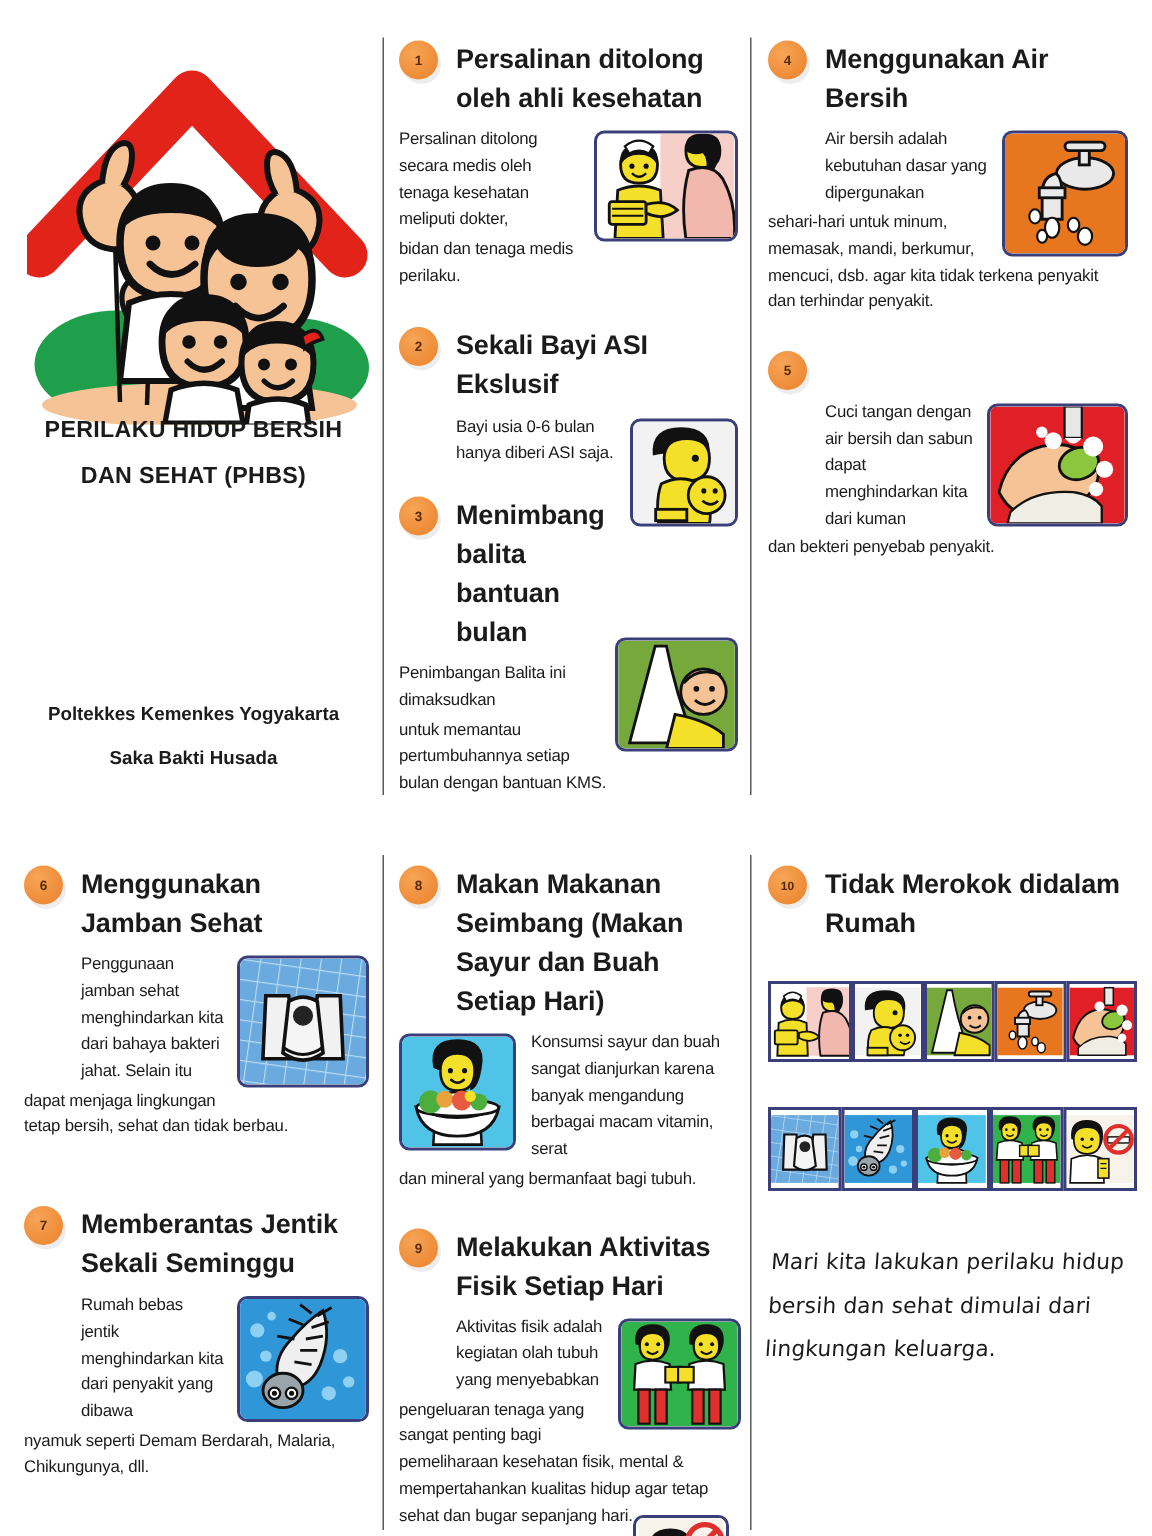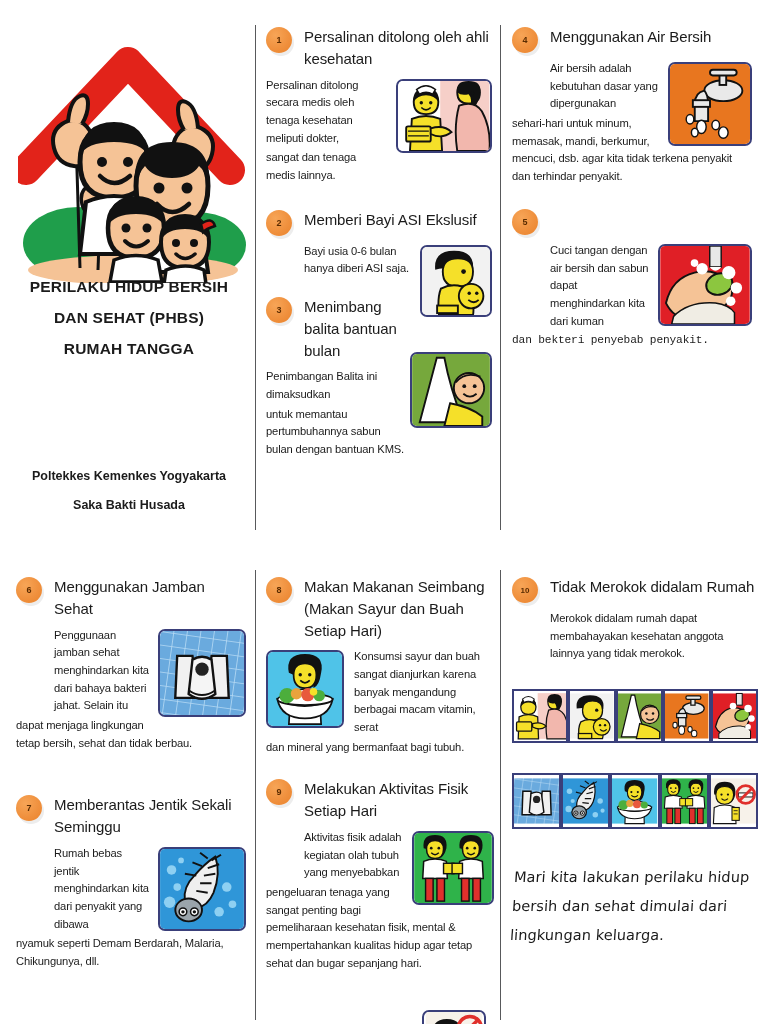--- a/index.html
+++ b/index.html
@@ -27,21 +27,21 @@
     background: radial-gradient(circle at 36% 32%, #f7a557 0%, #ef8f3c 60%, #e8822c 100%);
     box-shadow: 2px 3px 0 0 #ededed;
     color: #5a2b00;
     font-size: 9px; font-weight: bold;
     display: flex; align-items: center; justify-content: center;
     margin-top: 1px;
   }
   .badge.wide { font-size: 8px; }
   .item-title {
     margin-left: 12px;
-    font-size: 15px; font-weight: normal; line-height: 1.45;
+    font-size: 18px; font-weight: bold; line-height: 1.45;
     letter-spacing: -0.1px;
   }
   .item-body {
     margin-top: 7px;
     font-size: 11.2px; line-height: 1.58;
     letter-spacing: -0.15px;
   }
   .thumb-float-right { float: right; margin: 2px 0 2px 8px; }
   .thumb-float-left  { float: left;  margin: 2px 10px 2px 8px; }
   .clear { clear: both; }
@@ -145,21 +145,20 @@
           <circle cx="176" cy="205" r="4" fill="#111"></circle>
           <path d="M158 216 q9 9 19 0" fill="none" stroke="#111" stroke-width="3.5" stroke-linecap="round"></path>
           <path d="M148 232 q20 -8 38 0 l2 14 l-42 0 z" fill="#fff" stroke="#111" stroke-width="3.5"></path>
         </g>
       </svg>
     </div>
 
     <div class="hero-title">
       <div>PERILAKU HIDUP BERSIH</div>
       <div>DAN SEHAT (PHBS)</div>
-      <div>RUMAH TANGGA</div>
     </div>
 
     <div class="hero-credits">
       <div>Poltekkes Kemenkes Yogyakarta</div>
       <div>Saka Bakti Husada</div>
     </div>
   </div>
 
   <div class="col" style="left:266px; top:26px; width:226px;">
 
@@ -187,28 +186,28 @@
             <path d="M24 28 q5 5 10 0" fill="none" stroke="#111" stroke-width="1.6"></path>
             <path d="M14 40 q15 -6 30 0 l2 34 l-34 0z" fill="#f5e029" stroke="#111" stroke-width="2"></path>
             <rect x="8" y="48" width="26" height="16" rx="2" fill="#f5e029" stroke="#111" stroke-width="2"></rect>
             <line x1="10" y1="53" x2="32" y2="53" stroke="#111" stroke-width="1.4"></line>
             <line x1="10" y1="58" x2="32" y2="58" stroke="#111" stroke-width="1.4"></line>
             <path d="M34 50 q14 -4 22 4 q-10 8 -22 2z" fill="#f5e029" stroke="#111" stroke-width="2"></path>
           </svg>
         </div>
         <span>Persalinan ditolong secara medis oleh tenaga kesehatan meliputi dokter,</span>
         <span class="clear"></span>
-        <div style="padding-top:2px;">sangat dan tenaga medis lainnya.</div>
+        <div style="padding-top:2px;">bidan dan tenaga medis perilaku.</div>
       </div>
     </div>
 
     <div class="item" style="margin-top:24px;">
       <div class="item-head">
         <div class="badge">2</div>
-        <div class="item-title">Memberi Bayi ASI Ekslusif</div>
+        <div class="item-title">Sekali Bayi ASI Ekslusif</div>
       </div>
       <div class="item-body" style="padding-left:38px;">
         <div class="pic thumb-float-right" style="width:72px;height:72px;">
           <svg viewBox="0 0 72 72">
             <rect width="72" height="72" fill="#f2f2f2"></rect>
             <path d="M14 24 q-2 -20 20 -20 q22 0 20 20 q-2 10 -8 12 q0 -14 -12 -14 q-12 0 -20 2z" fill="#111"></path>
             <path d="M22 26 q0 -14 16 -14 q16 0 16 14 q0 16 -16 16 q-16 0 -16 -16z" fill="#f5e029" stroke="#111" stroke-width="2"></path>
             <circle cx="44" cy="26" r="2.5" fill="#111"></circle>
             <path d="M20 44 q16 -8 30 2 q6 16 4 26 l-36 0 q-2 -18 2 -28z" fill="#f5e029" stroke="#111" stroke-width="2"></path>
 
@@ -237,21 +236,21 @@
             <circle cx="60" cy="36" r="16" fill="#f5c396" stroke="#111" stroke-width="2"></circle>
             <path d="M46 30 q10 -12 26 -6" fill="none" stroke="#111" stroke-width="2"></path>
             <circle cx="55" cy="34" r="2" fill="#111"></circle>
             <circle cx="66" cy="34" r="2" fill="#111"></circle>
             <path d="M54 42 q7 6 14 0" fill="none" stroke="#111" stroke-width="2"></path>
             <path d="M40 52 q22 4 34 14 l0 10 l-40 0z" fill="#f5e029" stroke="#111" stroke-width="2"></path>
           </svg>
         </div>
         <span>Penimbangan Balita ini dimaksudkan</span>
         <span class="clear"></span>
-        <div style="padding-top:2px;">untuk memantau pertumbuhannya sabun bulan dengan bantuan KMS.</div>
+        <div style="padding-top:2px;">untuk memantau pertumbuhannya setiap bulan dengan bantuan KMS.</div>
       </div>
     </div>
   </div>
 
   <div class="col" style="left:512px; top:26px; width:240px;">
 
     <div class="item">
       <div class="item-head">
         <div class="badge">4</div>
         <div class="item-title">Menggunakan Air Bersih</div>
@@ -298,21 +297,21 @@
 
             <circle cx="44" cy="24" r="6" fill="#fff"></circle>
             <circle cx="72" cy="28" r="7" fill="#fff"></circle>
             <circle cx="80" cy="44" r="6" fill="#fff"></circle>
             <circle cx="36" cy="18" r="4" fill="#fff"></circle>
             <circle cx="74" cy="58" r="5" fill="#fff"></circle>
           </svg>
         </div>
         <span>Cuci tangan dengan air bersih dan sabun dapat menghindarkan kita dari kuman</span>
         <span class="clear"></span>
-        <div style="padding-top:2px;margin-left:-38px;font-family:Liberation Mono, monospace;">dan bekteri penyebab penyakit.</div>
+        <div style="padding-top:2px;margin-left:-38px;">dan bekteri penyebab penyakit.</div>
       </div>
     </div>
   </div>
 
   <div class="col" style="left:16px; top:576px; width:230px;">
 
     <div class="item">
       <div class="item-head">
         <div class="badge">6</div>
         <div class="item-title">Menggunakan Jamban Sehat</div>
@@ -459,23 +458,20 @@
       </svg>
     </div>
   </div>
 
   <div class="col" style="left:512px; top:576px; width:246px;">
 
     <div class="item">
       <div class="item-head">
         <div class="badge wide">10</div>
         <div class="item-title">Tidak Merokok didalam Rumah</div>
-      </div>
-      <div class="item-body" style="padding-left:38px;">
-        <span>Merokok didalam rumah dapat membahayakan kesehatan anggota lainnya yang tidak merokok.</span>
       </div>
     </div>
 
     <div class="strip" style="margin-top:26px;">
       <div class="cell" style="width:62px;height:54px;">
         <svg viewBox="0 0 62 54">
           <rect width="62" height="54" fill="#fff"></rect>
           <rect x="28" y="0" width="34" height="54" fill="#f6cfc8"></rect>
           <path d="M40 10 q0 -7 8 -7 q8 0 8 7 q0 9 -8 9 q-8 0 -8 -9z" fill="#f5e029" stroke="#111" stroke-width="1.5"></path>
           <path d="M40 10 q-2 -9 8 -9 q10 0 8 9 q-1 11 -6 13 q1 -9 -2 -11 q-5 1 -8 -2z" fill="#111"></path>

